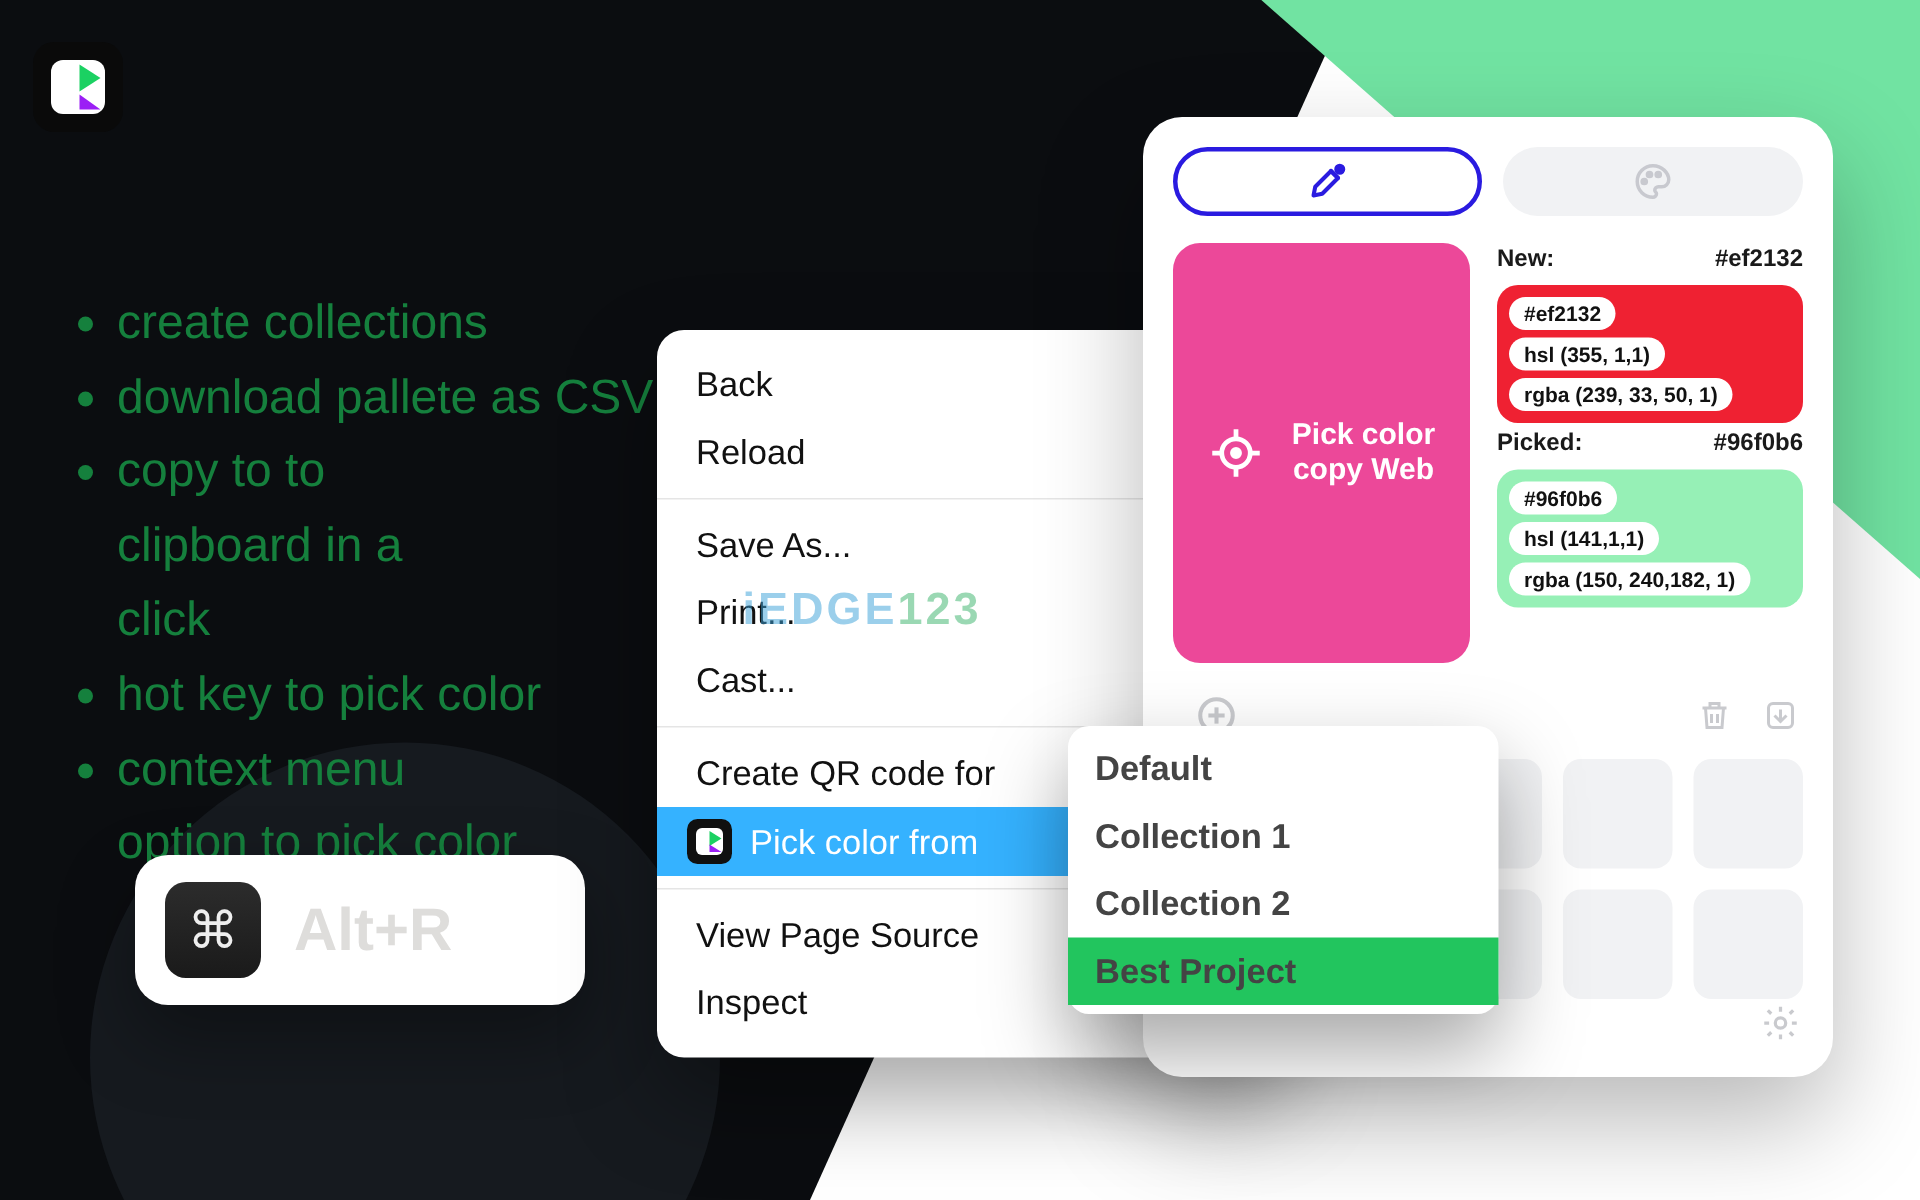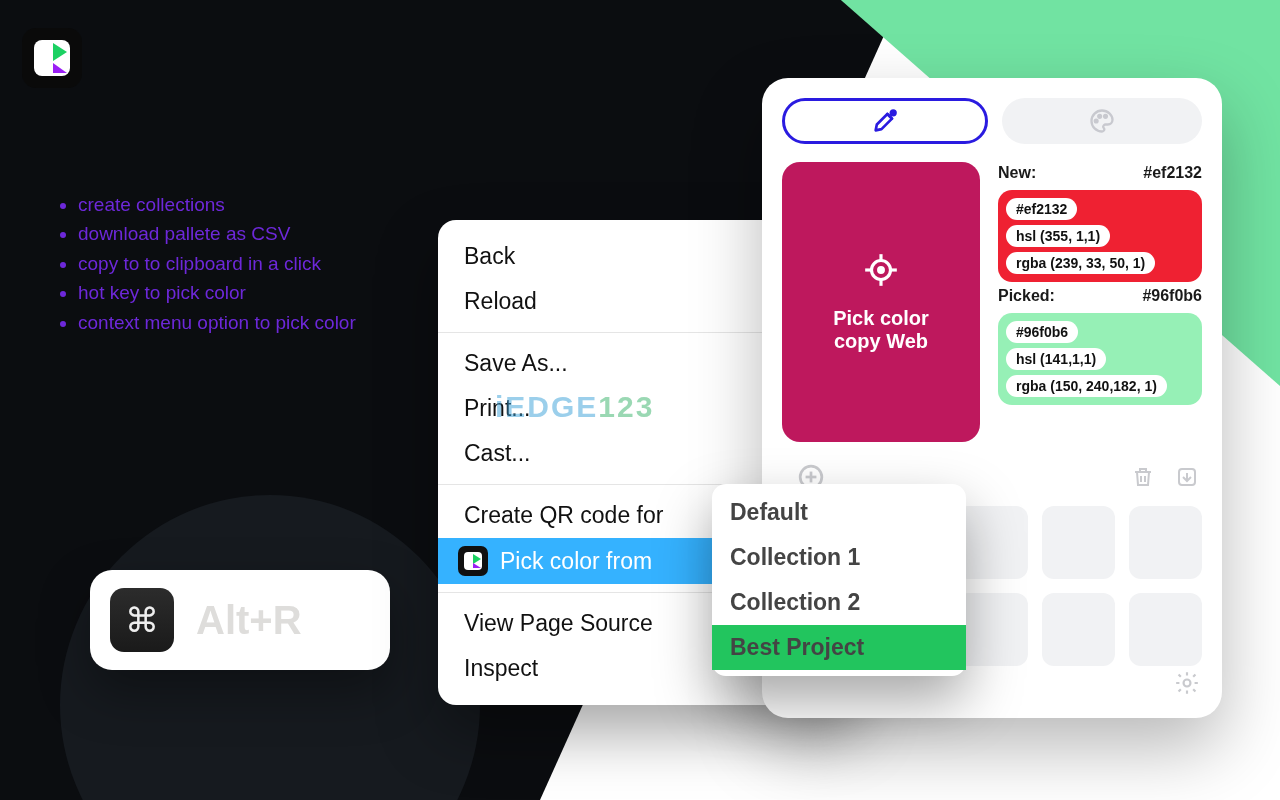--- a/index.html
+++ b/index.html
@@ -31,21 +31,21 @@
   .logo-mark {
     width:36px; height:36px; background:#fff; border-radius:8px; position:relative; overflow:hidden;
   }
   .logo-mark::before{content:"";position:absolute;right:3px;top:3px;border-left:14px solid transparent;border-top:9px solid transparent;border-bottom:9px solid transparent;border-left:14px solid #1bd162;}
   .logo-mark::after{content:"";position:absolute;right:3px;bottom:3px;width:0;height:0;border-top:10px solid transparent;border-left:14px solid #9b1ff5;}
   .logo-text { color:#fff; }
   .logo-title{ font-size:34px; font-weight:800; line-height:1; }
   .logo-sub{ font-size:14px; font-weight:600; color:#d8d8d8; }
 
   
-  .features { position:absolute; left:50px; top:190px; color:#6d28d9; font-size:19px; line-height:1.55; }
+  .features { position:absolute; left:50px; top:190px; color:#15803d; font-size:32px; line-height:1.55; }
   .features ul { list-style: disc; padding-left:28px;}
 
   
   .hotkey-card{
     position:absolute; left:90px; top:570px; width:300px; height:100px;
     background:#fff; border-radius:22px; display:flex; align-items:center; gap:22px; padding:0 20px;
     box-shadow:0 22px 50px rgba(0,0,0,.35);
   }
   .key-badge{ width:64px; height:64px; border-radius:14px; background:linear-gradient(#2c2c2c,#1a1a1a); display:flex; align-items:center; justify-content:center; color:#eee; font-size:34px;}
   .hotkey-text{ font-size:40px; font-weight:800; color:#dedddb; }
@@ -59,43 +59,43 @@
   .ctx-item{ padding:9px 26px; font-size:23px; color:#111; cursor:default;}
   .ctx-sep{ height:1px; background:#e5e5e5; margin:8px 0;}
   .ctx-item.hl{ background:#35b2ff; color:#fff; display:flex; align-items:center; gap:12px; padding:8px 20px;text-align:right;}
   .mini-icon{ width:30px; height:30px; border-radius:7px; background:#101010; display:flex; align-items:center; justify-content:center;}
   .mini-icon .m{width:18px;height:18px;background:#fff;border-radius:4px;position:relative;overflow:hidden}
   .mini-icon .m::before{content:"";position:absolute;right:1px;top:2px;border-top:5px solid transparent;border-bottom:5px solid transparent;border-left:8px solid #1bd162;}
   .mini-icon .m::after{content:"";position:absolute;right:1px;bottom:2px;border-top:5px solid transparent;border-left:8px solid #9b1ff5;}
 
   
   .dd{
-    position:absolute; left:712px; top:484px; width:254px;
+    position:absolute; left:712px; top:484px; width:287px;
     background:#fff; border-radius:14px; box-shadow:0 25px 55px rgba(0,0,0,.35);
     padding:6px 0; z-index:5;
   }
   .dd-item{ padding:9px 18px; font-size:23px; font-weight:700; color:#444; cursor:pointer;}
   .dd-item.sel{ background:#22c55e;}
 
   
   .popup{
     position:absolute; right:58px; top:78px; width:460px; height:640px;
     background:#fff; border-radius:26px; box-shadow:0 30px 70px rgba(0,0,0,.28);
     padding:20px; z-index:2;
   }
   .tabs{ display:flex; gap:14px; margin-bottom:18px;}
   .tab{ flex:1; height:46px; border-radius:999px; display:flex; align-items:center; justify-content:center;}
   .tab.active{ border:3px solid #2a1be0;}
   .tab.inactive{ background:#f1f2f4;}
   .tab svg{width:28px;height:28px;}
 
   .mid{ display:flex; gap:18px;}
   .pick-btn{
-    width:198px; height:280px; background:#be185d; border-radius:18px;
-    color:#fff; display:flex; flex-direction:column; align-items:center; justify-content:center; gap:18px;
+    width:198px; height:280px; background:#ec4899; border-radius:18px;
+    color:#fff; display:flex; align-items:center; justify-content:center; gap:18px;
     font-weight:800; font-size:20px; text-align:center; cursor:pointer;
   }
   .pick-btn .t2{font-size:20px;}
   .aim{width:38px;height:38px;}
 
   .side{ flex:1; display:flex; flex-direction:column; font-weight:800;}
   .row-label{ display:flex; justify-content:space-between; font-size:16px; color:#1a1a1a; margin:2px 0 8px;}
   .swatch-card{ border-radius:14px; padding:8px; display:flex; flex-direction:column; gap:5px;}
   .swatch-card.new{ background:#ef2132;}
   .swatch-card.picked{ background:#96f0b6;}

